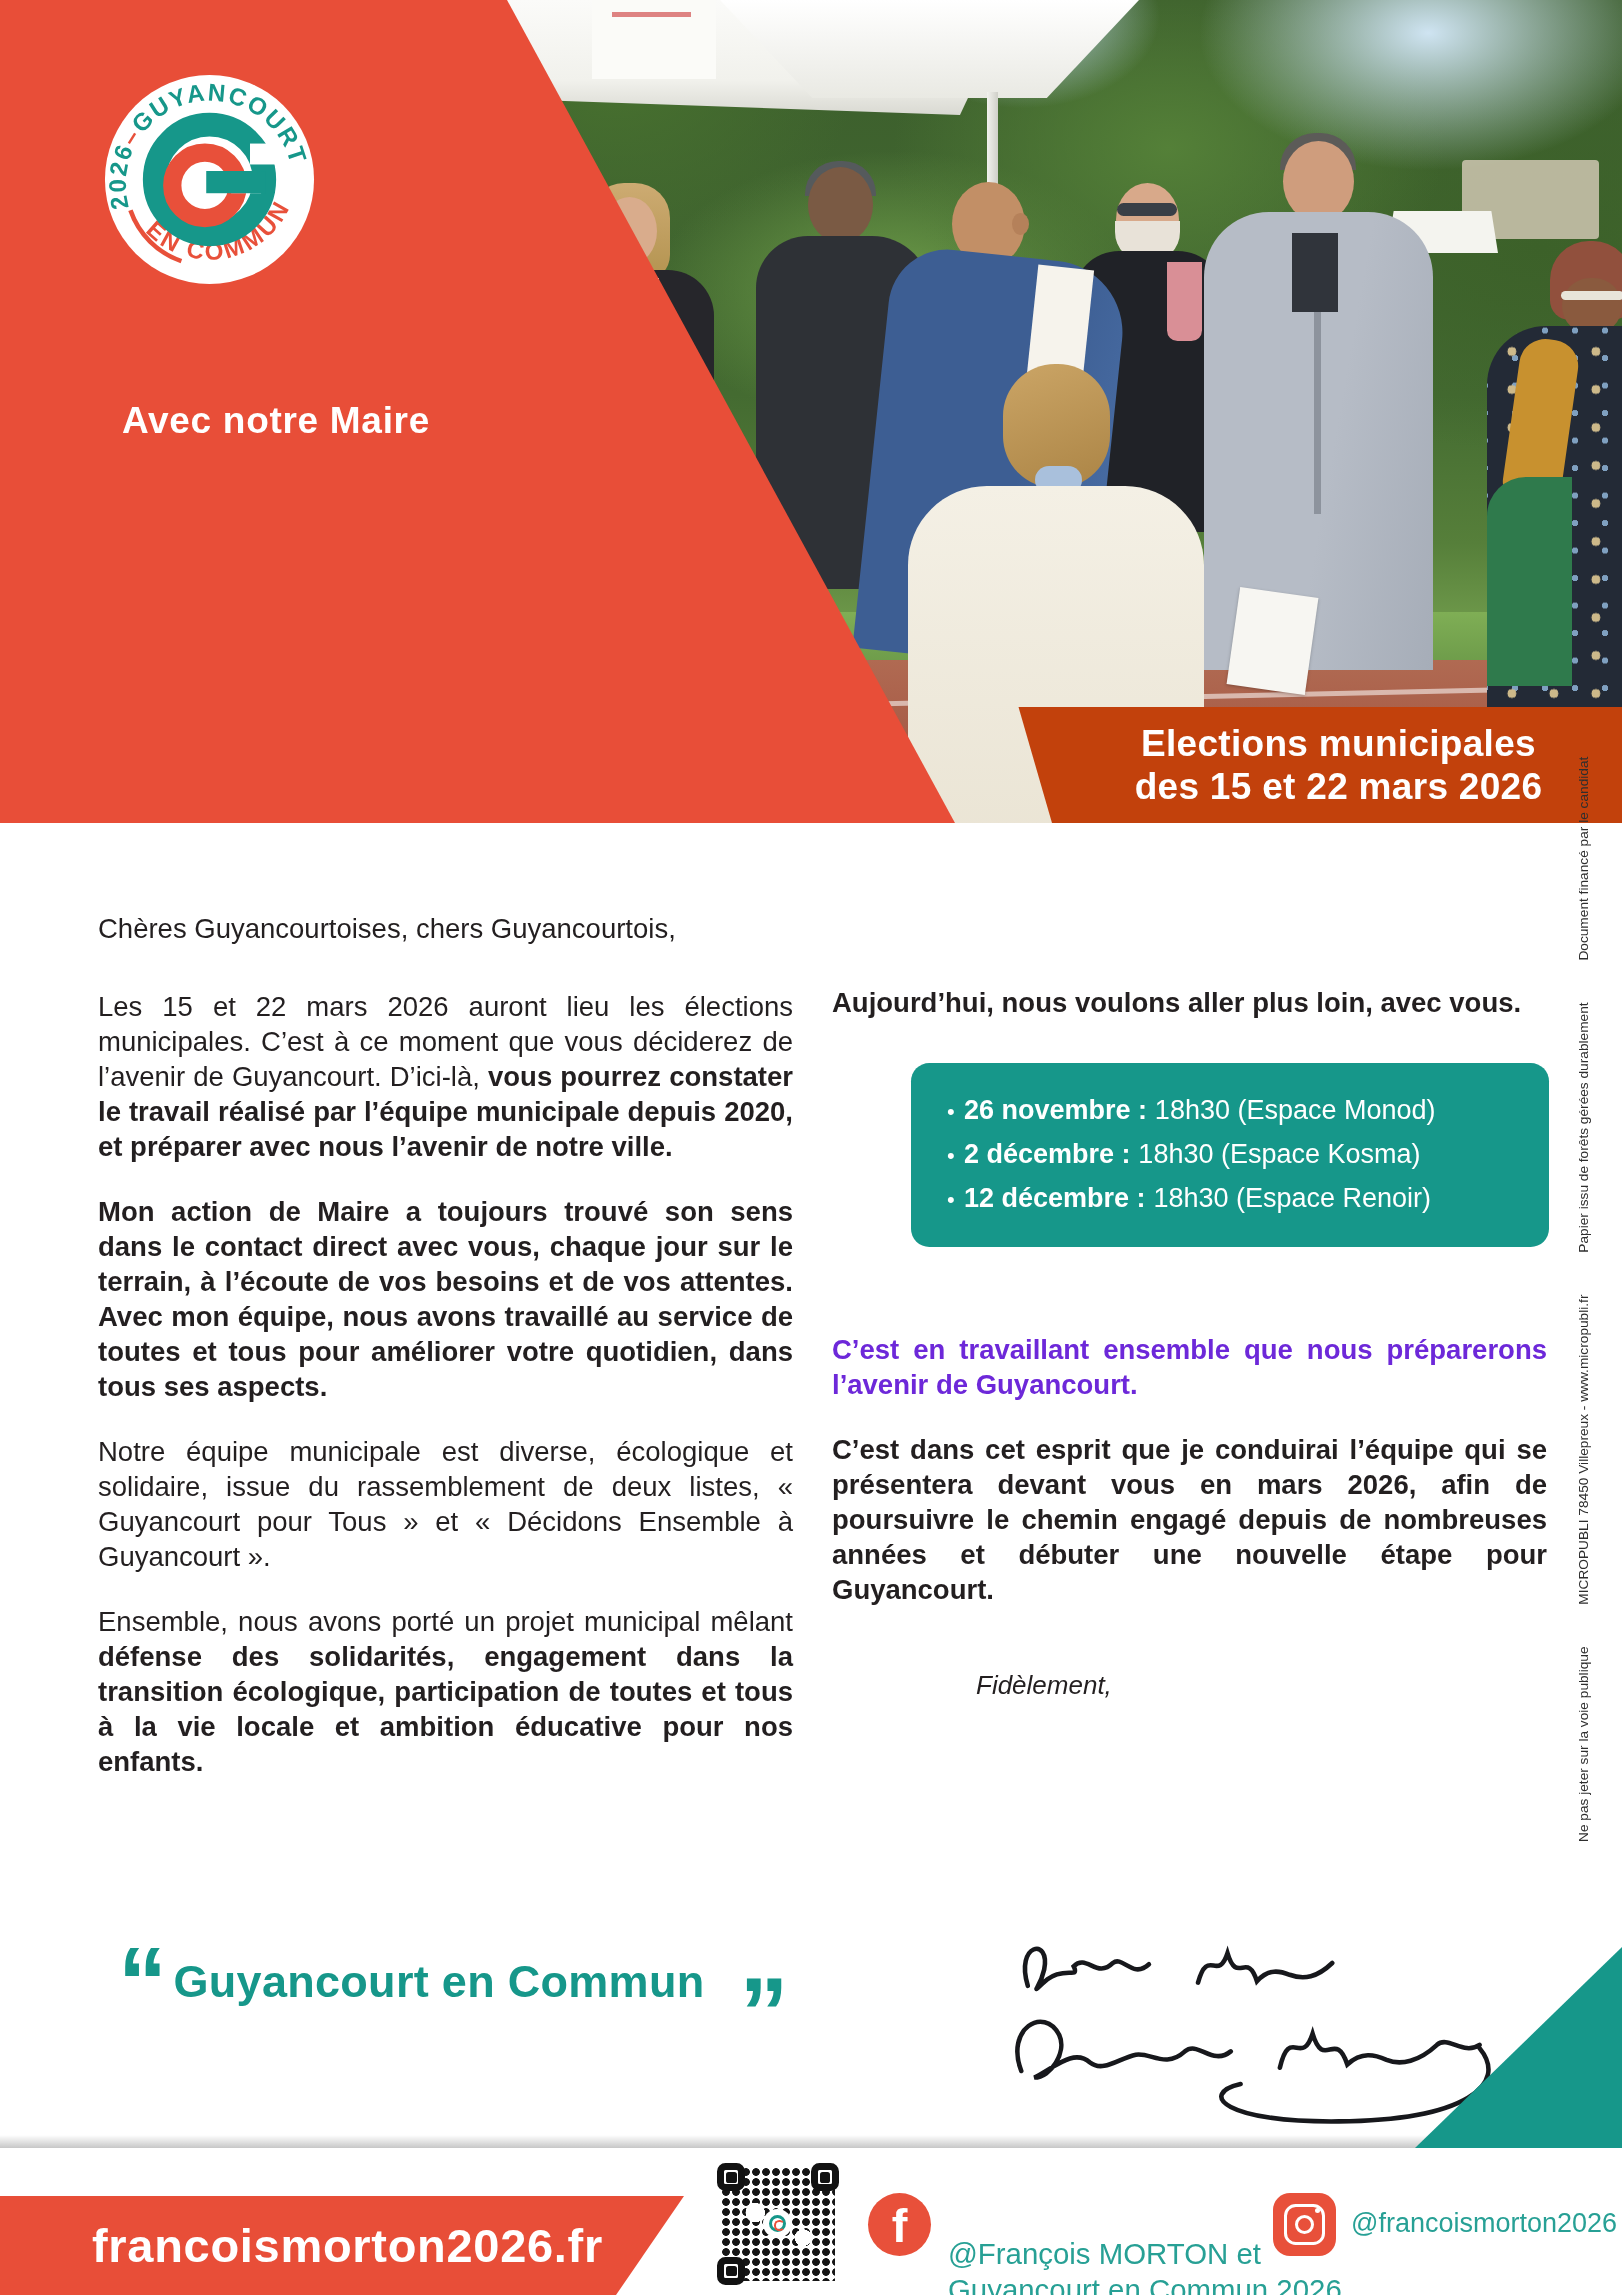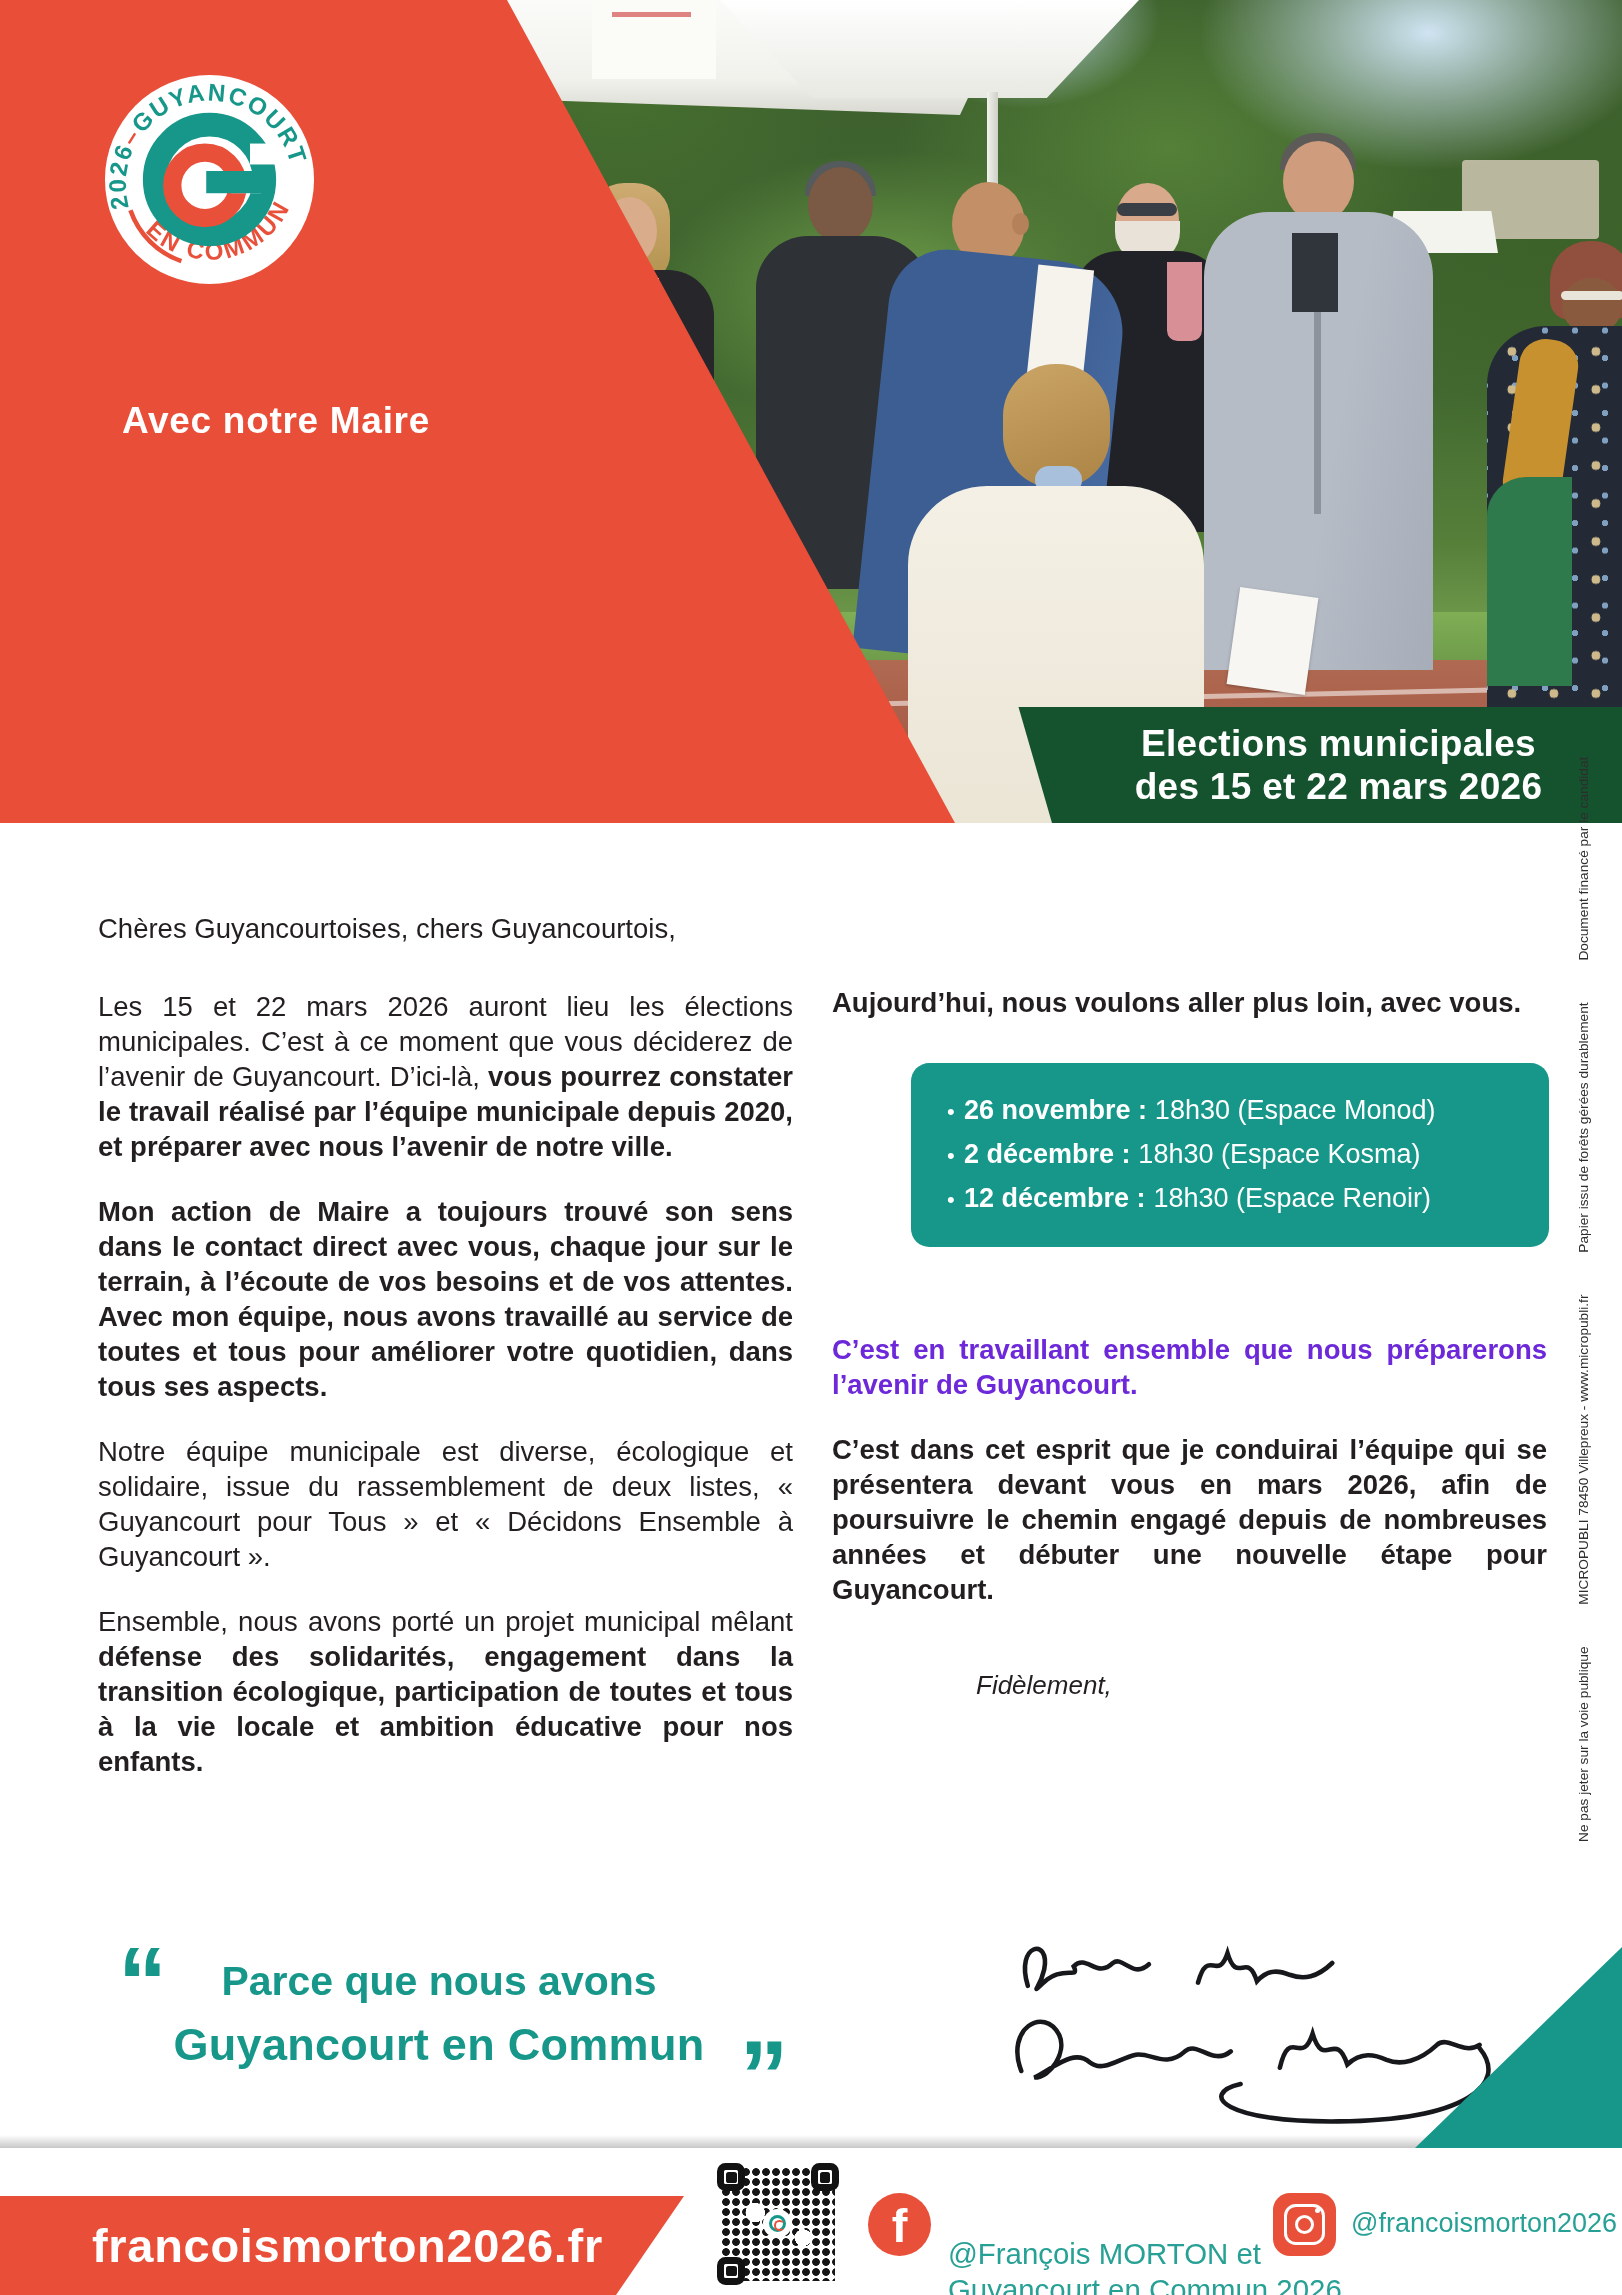--- a/index.html
+++ b/index.html
@@ -80,21 +80,21 @@
   .pe .green{position:absolute;left:-63px;top:236px;width:85px;height:209px;border-radius:39px 0 0 0;background:#2f7a4c;}
   .flyer{position:absolute;left:1233px;top:592px;width:79px;height:98px;background:#f7f6f2;transform:rotate(8deg);box-shadow:0 1.3px 3.3px rgba(0,0,0,.25);}
   
   .red-header{position:absolute;left:0;top:0;width:982px;height:823px;background:#e84e38;
     clip-path:polygon(0 0,507px 0,955px 823px,0 823px);}
   .logo{position:absolute;left:103px;top:73px;width:213px;height:213px;}
   .kicker{position:absolute;left:122px;top:400px;font-size:37px;font-weight:700;letter-spacing:0.7px;color:#ffffff;}
   .h-first{position:absolute;left:116px;top:458px;font-size:113px;line-height:111px;font-weight:700;letter-spacing:-2px;color:#ffffff;}
   .h-last{position:absolute;left:116px;top:571px;font-size:113px;line-height:111px;font-weight:700;letter-spacing:1.3px;color:#ffffff;}
   
-  .banner{position:absolute;left:1008px;top:707px;width:615px;height:116px;background:#14532d;
+  .banner{position:absolute;left:1008px;top:707px;width:615px;height:116px;background:#c2410c;
     clip-path:polygon(10.5px 0,100% 0,100% 100%,44px 100%);
     display:flex;flex-direction:column;justify-content:center;align-items:center;padding-left:46px;box-sizing:border-box;text-align:center;}
   .banner div{color:#fff;font-size:37px;line-height:43px;font-weight:700;letter-spacing:0.3px;}
   
   .col-left{position:absolute;left:98px;top:911px;width:695px;}
   .col-right{position:absolute;left:832px;top:985px;width:715px;}
   .para{font-size:27.5px;line-height:35px;text-align:justify;margin:0 0 30px 0;}
   .salutation{font-size:27.5px;line-height:35px;margin:0 0 43px 0;text-align:left;}
   .b{font-weight:700;}
   .red-text{color:#6d28d9;font-weight:700;}
@@ -249,21 +249,20 @@
   <div class="col-left">
     <p class="salutation">Chères Guyancourtoises, chers Guyancourtois,</p>
     <p class="para"><span>Les 15 et 22 mars 2026 auront lieu les élections municipales. C’est à ce moment que vous déciderez de l’avenir de Guyancourt. D’ici-là, </span><span class="b">vous pourrez constater le travail réalisé par l’équipe municipale depuis 2020, et préparer avec nous l’avenir de notre ville.</span></p>
     <p class="para b">Mon action de Maire a toujours trouvé son sens dans le contact direct avec vous, chaque jour sur le terrain, à l’écoute de vos besoins et de vos attentes. Avec mon équipe, nous avons travaillé au service de toutes et tous pour améliorer votre quotidien, dans tous ses aspects.</p>
     <p class="para">Notre équipe municipale est diverse, écologique et solidaire, issue du rassemblement de deux listes, « Guyancourt pour Tous » et « Décidons Ensemble à Guyancourt ».</p>
     <p class="para"><span>Ensemble, nous avons porté un projet municipal mêlant </span><span class="b">défense des solidarités, engagement dans la transition écologique, participation de toutes et tous à la vie locale et ambition éducative pour nos enfants.</span></p>
   </div>
 
   <div class="quote">
     <span class="q-open">“</span>
-    <div class="q1">Parce que nous avons</div>
     <div class="q2">Guyancourt en Commun</div>
     <span class="q-close">”</span>
   </div>
 
   <div class="col-right">
     <p class="para b">Aujourd’hui, nous voulons aller plus loin, avec vous.</p>
     <div class="meet-box">
       <div class="meeting">
         <span class="bullet">•</span><span class="m-date">26 novembre :</span><span class="m-rest">18h30 (Espace Monod)</span>
       </div>

